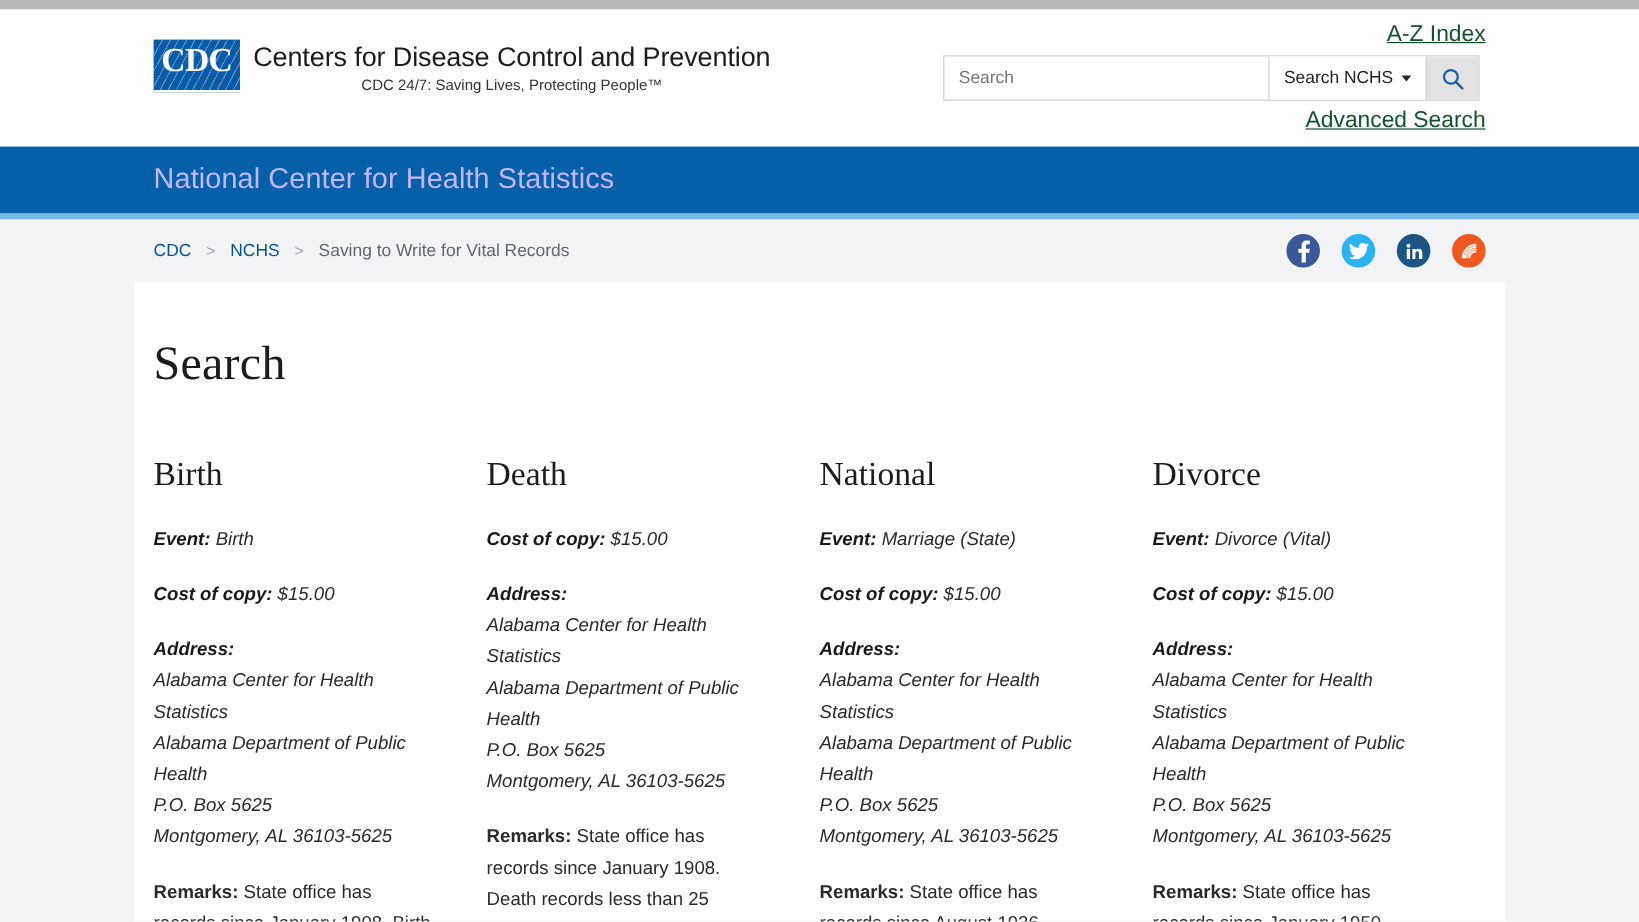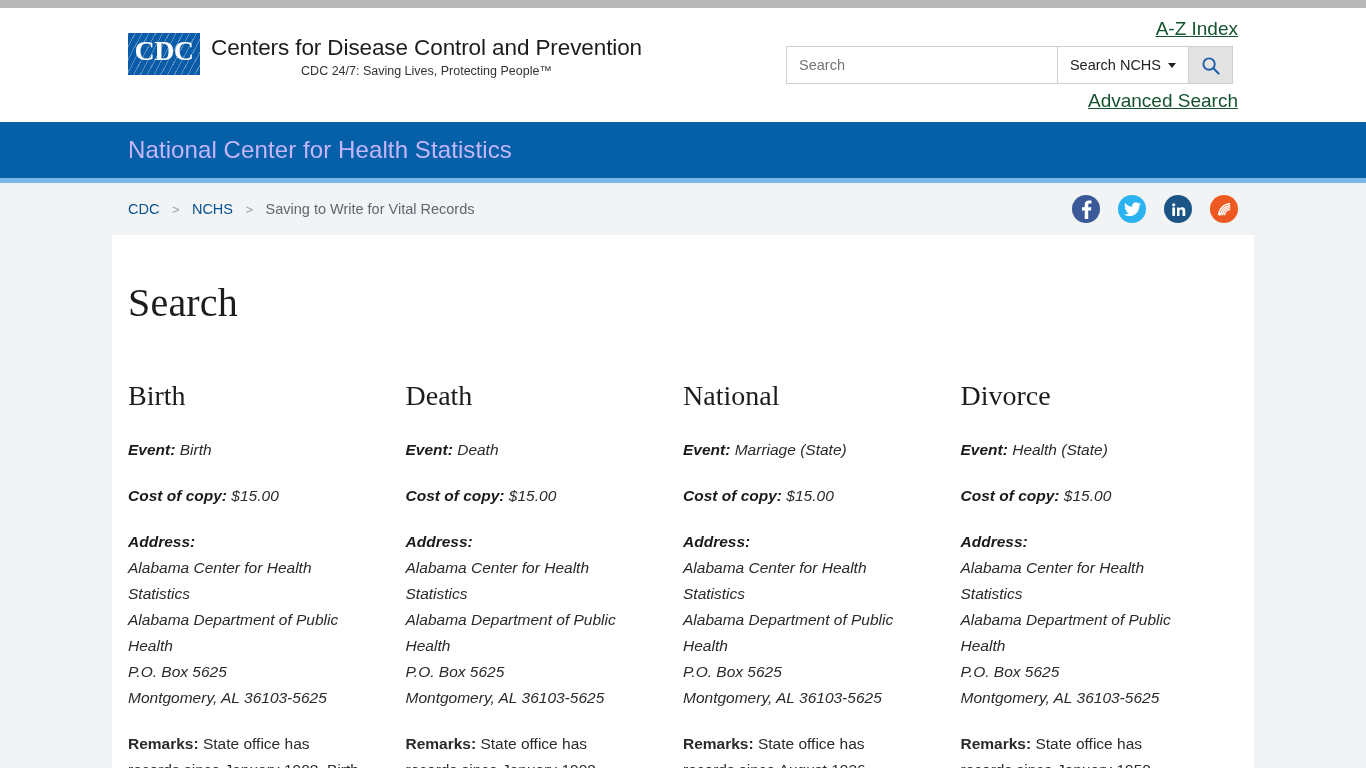--- a/index.html
+++ b/index.html
@@ -334,24 +334,20 @@
       </p>
       <p class="remarks">
         <b>Remarks:</b>
         <span>State office has records since January 1908. Birth records less than 125</span>
       </p>
     </section>
 
     <section class="col">
       <h2 class="col-title">Death</h2>
       <p class="field">
-        <b>Event:</b>
-        <span>Death</span>
-      </p>
-      <p class="field">
         <b>Cost of copy:</b>
         <span>$15.00</span>
       </p>
       <p class="field">
         <b>Address:</b><br>
         <span class="addr-lines nl">Alabama Center for Health Statistics<br>Alabama Department of Public Health<br>P.O. Box 5625<br>Montgomery, AL 36103-5625</span>
       </p>
       <p class="remarks">
         <b>Remarks:</b>
         <span>State office has records since January 1908. Death records less than 25</span>
@@ -375,21 +371,21 @@
       <p class="remarks">
         <b>Remarks:</b>
         <span>State office has records since August 1936. Marriage records are not</span>
       </p>
     </section>
 
     <section class="col">
       <h2 class="col-title">Divorce</h2>
       <p class="field">
         <b>Event:</b>
-        <span>Health (State)</span>
+        <span>Divorce (Vital)</span>
       </p>
       <p class="field">
         <b>Cost of copy:</b>
         <span>$15.00</span>
       </p>
       <p class="field">
         <b>Address:</b><br>
         <span class="addr-lines nl">Alabama Center for Health Statistics<br>Alabama Department of Public Health<br>P.O. Box 5625<br>Montgomery, AL 36103-5625</span>
       </p>
       <p class="remarks">

